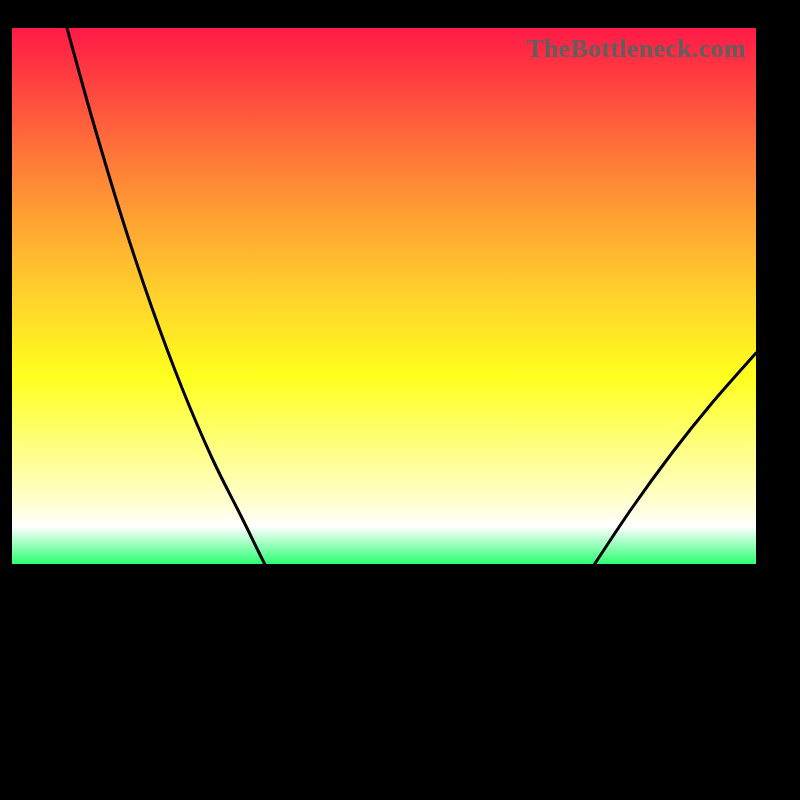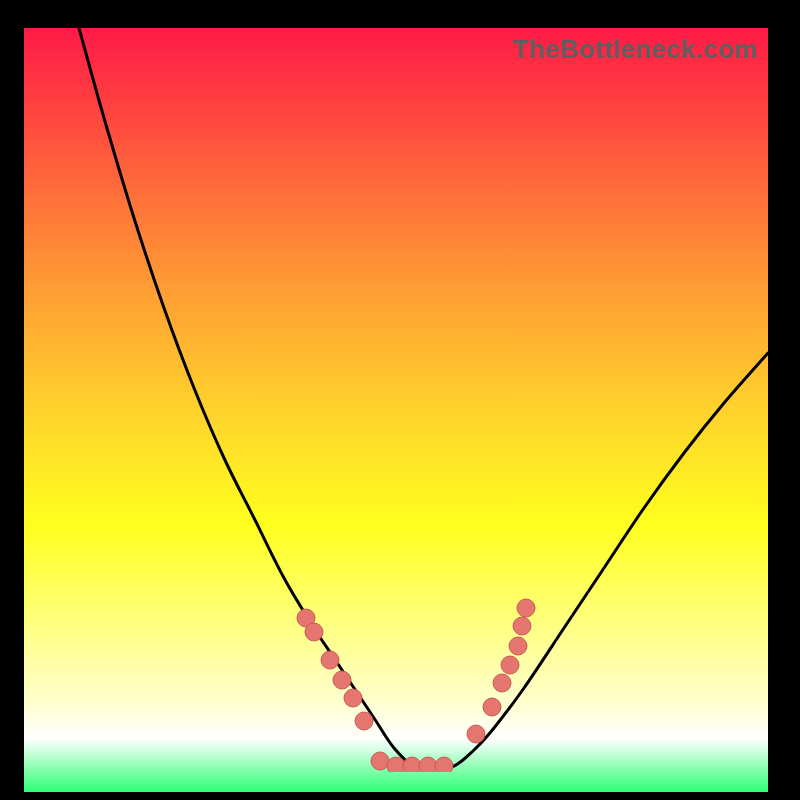--- a/index.html
+++ b/index.html
@@ -11,25 +11,26 @@
     background: #000;
     font-family: Arial, Helvetica, sans-serif;
   }
   .frame {
     position: absolute;
     inset: 0;
     background: #000;
   }
   .plot {
     position: absolute;
-    left: 24px;
+    left: 12px;
     top: 28px;
     width: 744px;
-    height: 764px;
+    height: 536px;
     overflow: hidden;
+    font-family: Liberation Serif, serif;
   }
   .gradient {
     position: absolute;
     inset: 0;
     background: linear-gradient(to bottom,
       #ff1a47 0%,
       #ff4040 10%,
       #ff703a 22%,
       #ffa033 35%,
       #ffd22c 50%,

